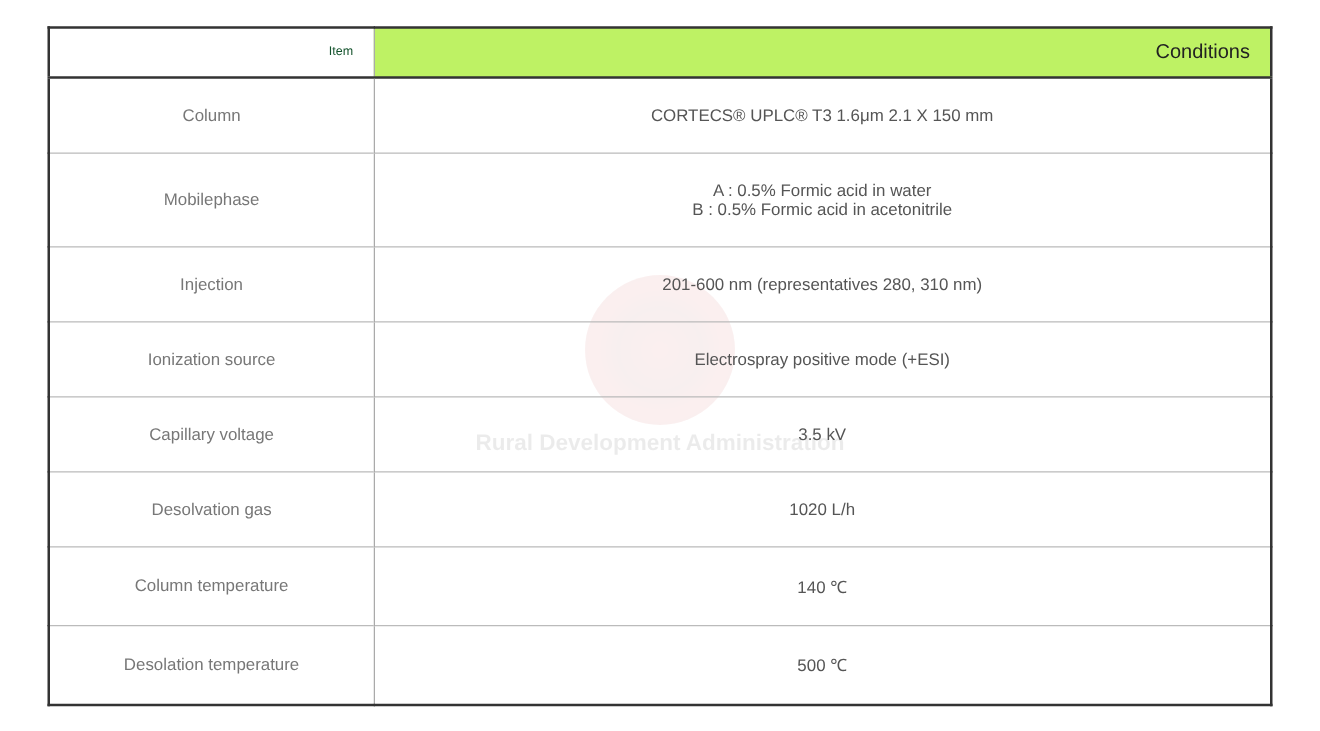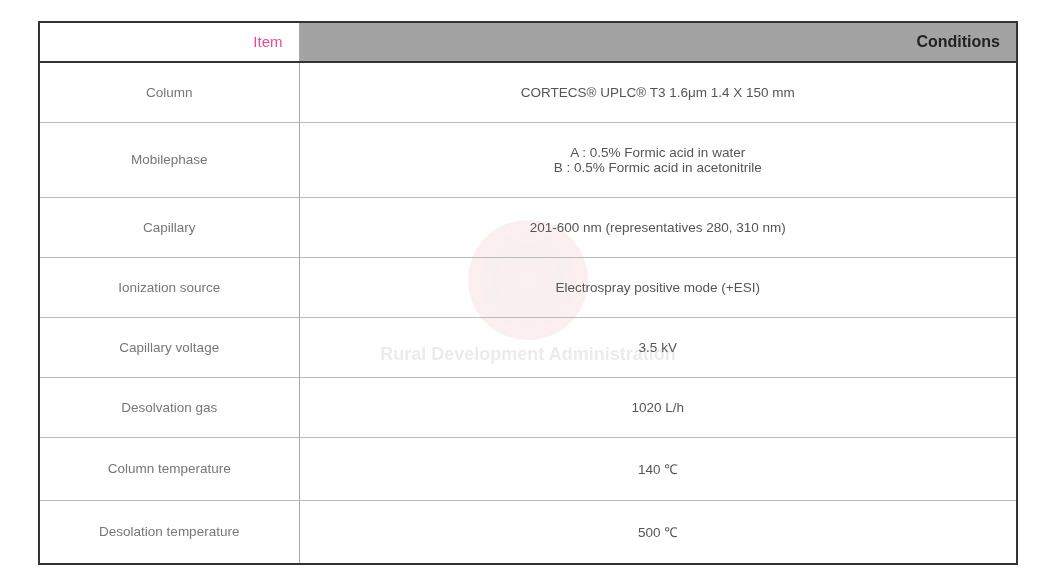--- a/index.html
+++ b/index.html
@@ -69,31 +69,31 @@
     thead tr th {
       padding: 10px 16px;
       font-size: 15px;
       border-bottom: 2px solid #333;
     }
 
     thead th.col-item {
       width: 260px;
       text-align: right;
       font-weight: normal;
-      color: #ec4899;
-      font-size: 15px;
+      color: #14532d;
+      font-size: 10px;
       border-right: 1px solid #aaa;
     }
 
     thead th.col-conditions {
       text-align: right;
-      font-weight: bold;
+      font-weight: normal;
       color: #222;
       font-size: 16px;
-      background: #a3a3a3;
+      background: #bef264;
     }
 
     tbody tr {
       border-bottom: 1px solid #bbb;
     }
 
     tbody tr td {
       padding: 22px 16px;
       font-size: 14px;
       vertical-align: middle;
@@ -127,28 +127,28 @@
   <table>
     <thead>
       <tr>
         <th class="col-item">Item</th>
         <th class="col-conditions">Conditions</th>
       </tr>
     </thead>
     <tbody id="table-body">
     <tr>
           <td class="cell-item">Column</td>
-          <td class="cell-conditions">CORTECS®   UPLC®  T3  1.6μm  1.4  X  150  mm</td>
+          <td class="cell-conditions">CORTECS®   UPLC®  T3  1.6μm  2.1  X  150  mm</td>
         </tr>
         <tr>
           <td class="cell-item">Mobilephase</td>
           <td class="cell-conditions">A : 0.5%  Formic  acid  in   water<br>B  : 0.5%  Formic  acid  in  acetonitrile</td>
         </tr>
         <tr>
-          <td class="cell-item">Capillary</td>
+          <td class="cell-item">Injection</td>
           <td class="cell-conditions">201-600 nm   (representatives 280,  310 nm)</td>
         </tr>
         <tr>
           <td class="cell-item">Ionization   source</td>
           <td class="cell-conditions">Electrospray  positive   mode (+ESI)</td>
         </tr>
         <tr>
           <td class="cell-item">Capillary   voltage</td>
           <td class="cell-conditions">3.5  kV</td>
         </tr>

